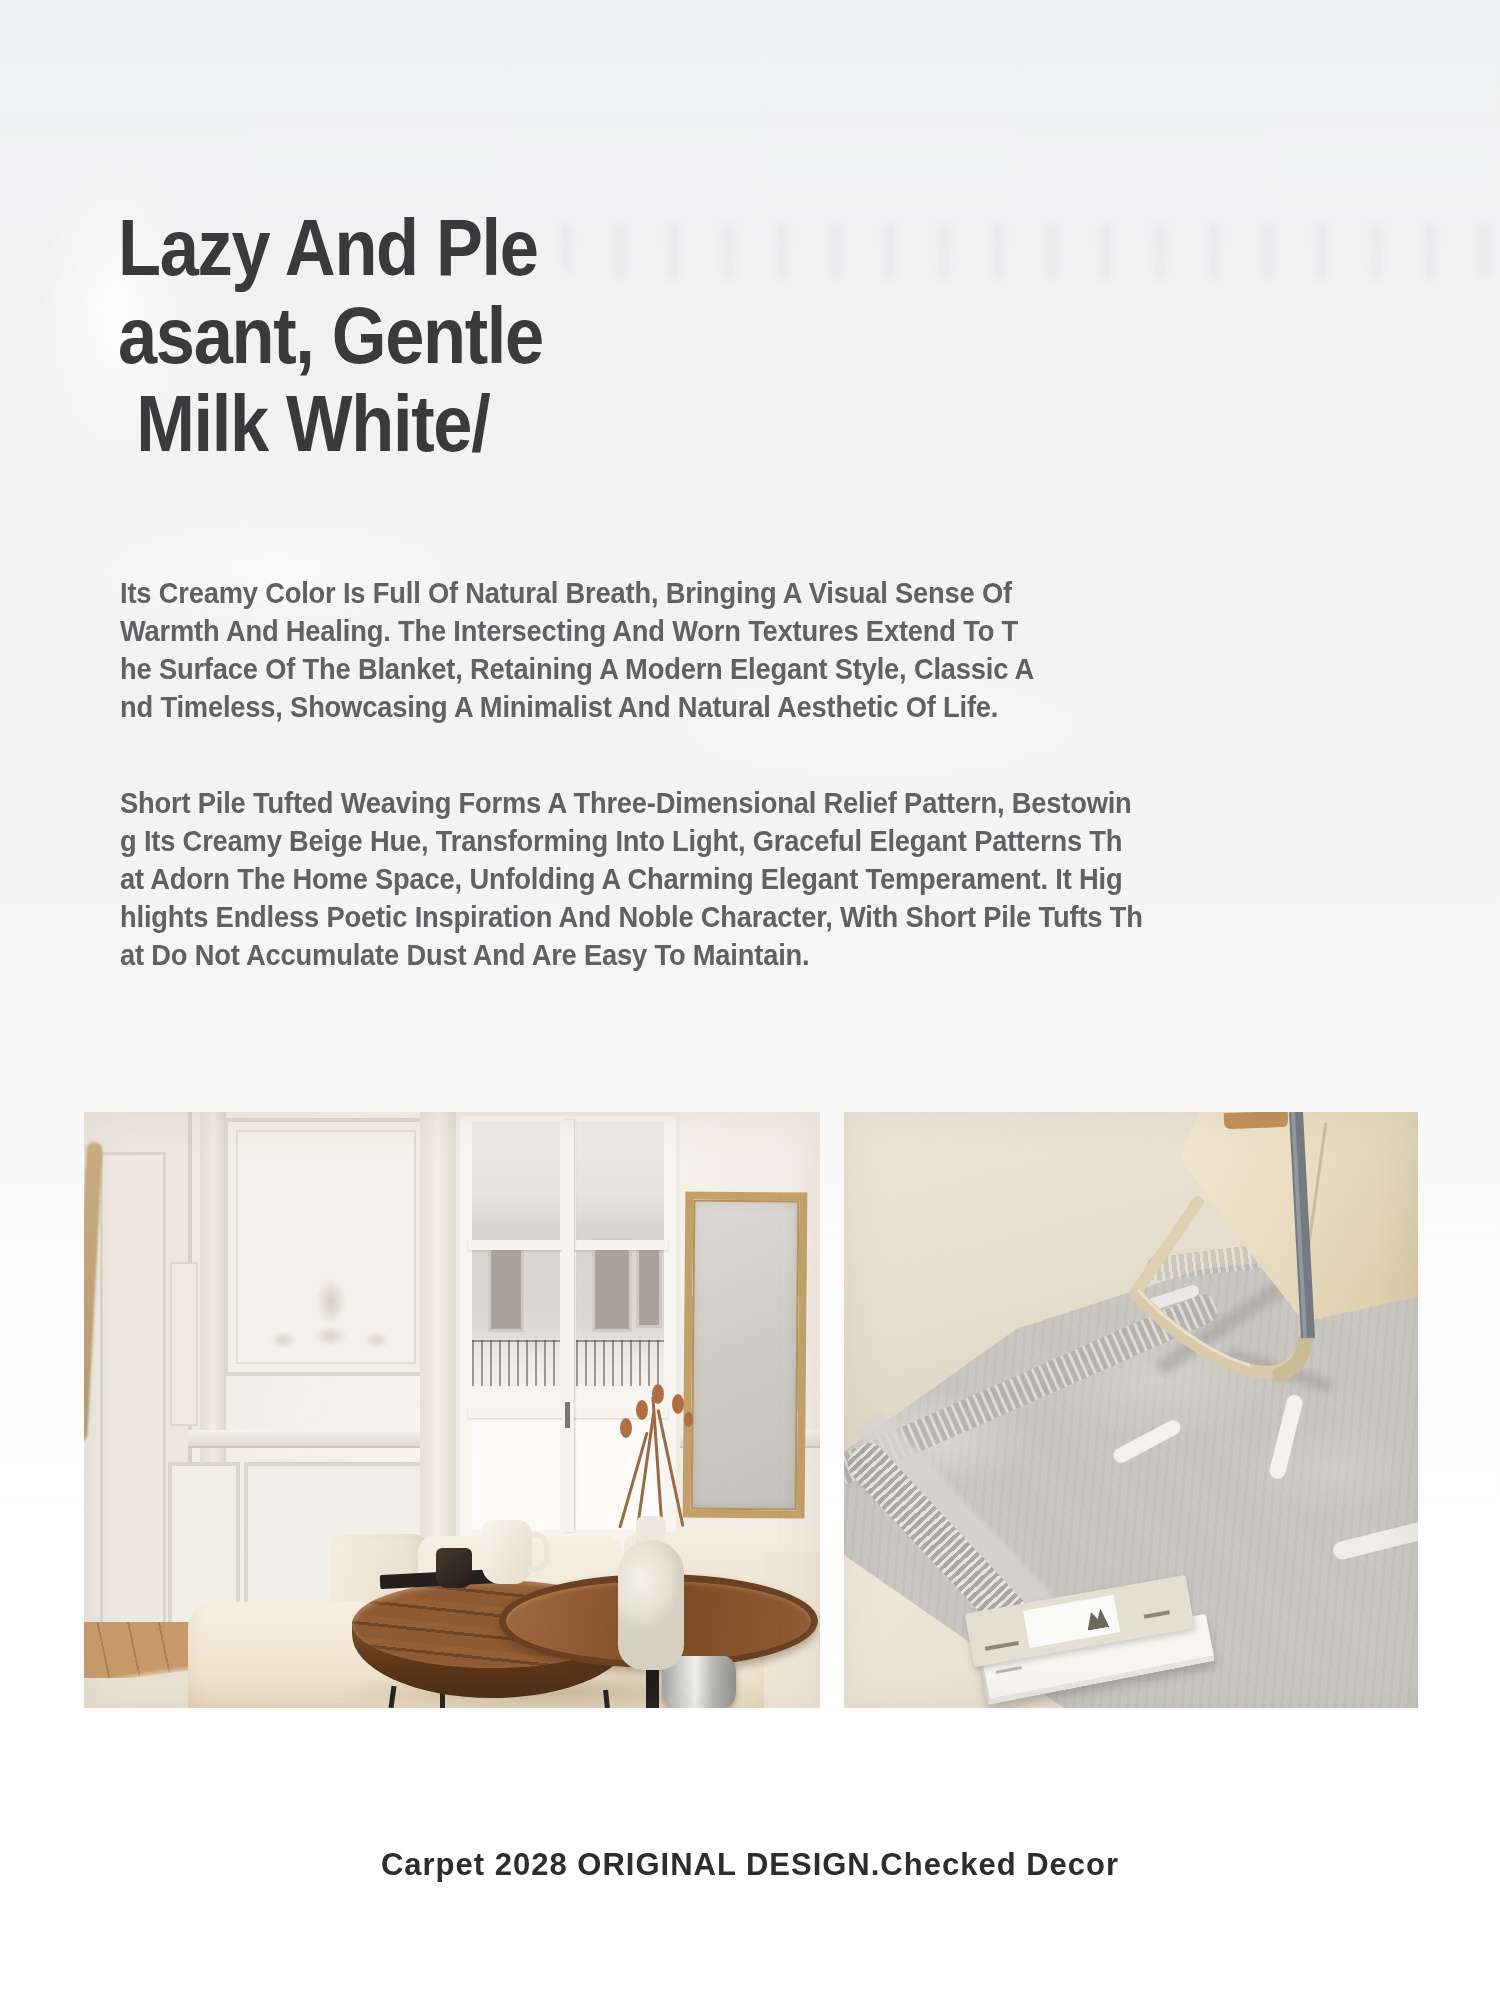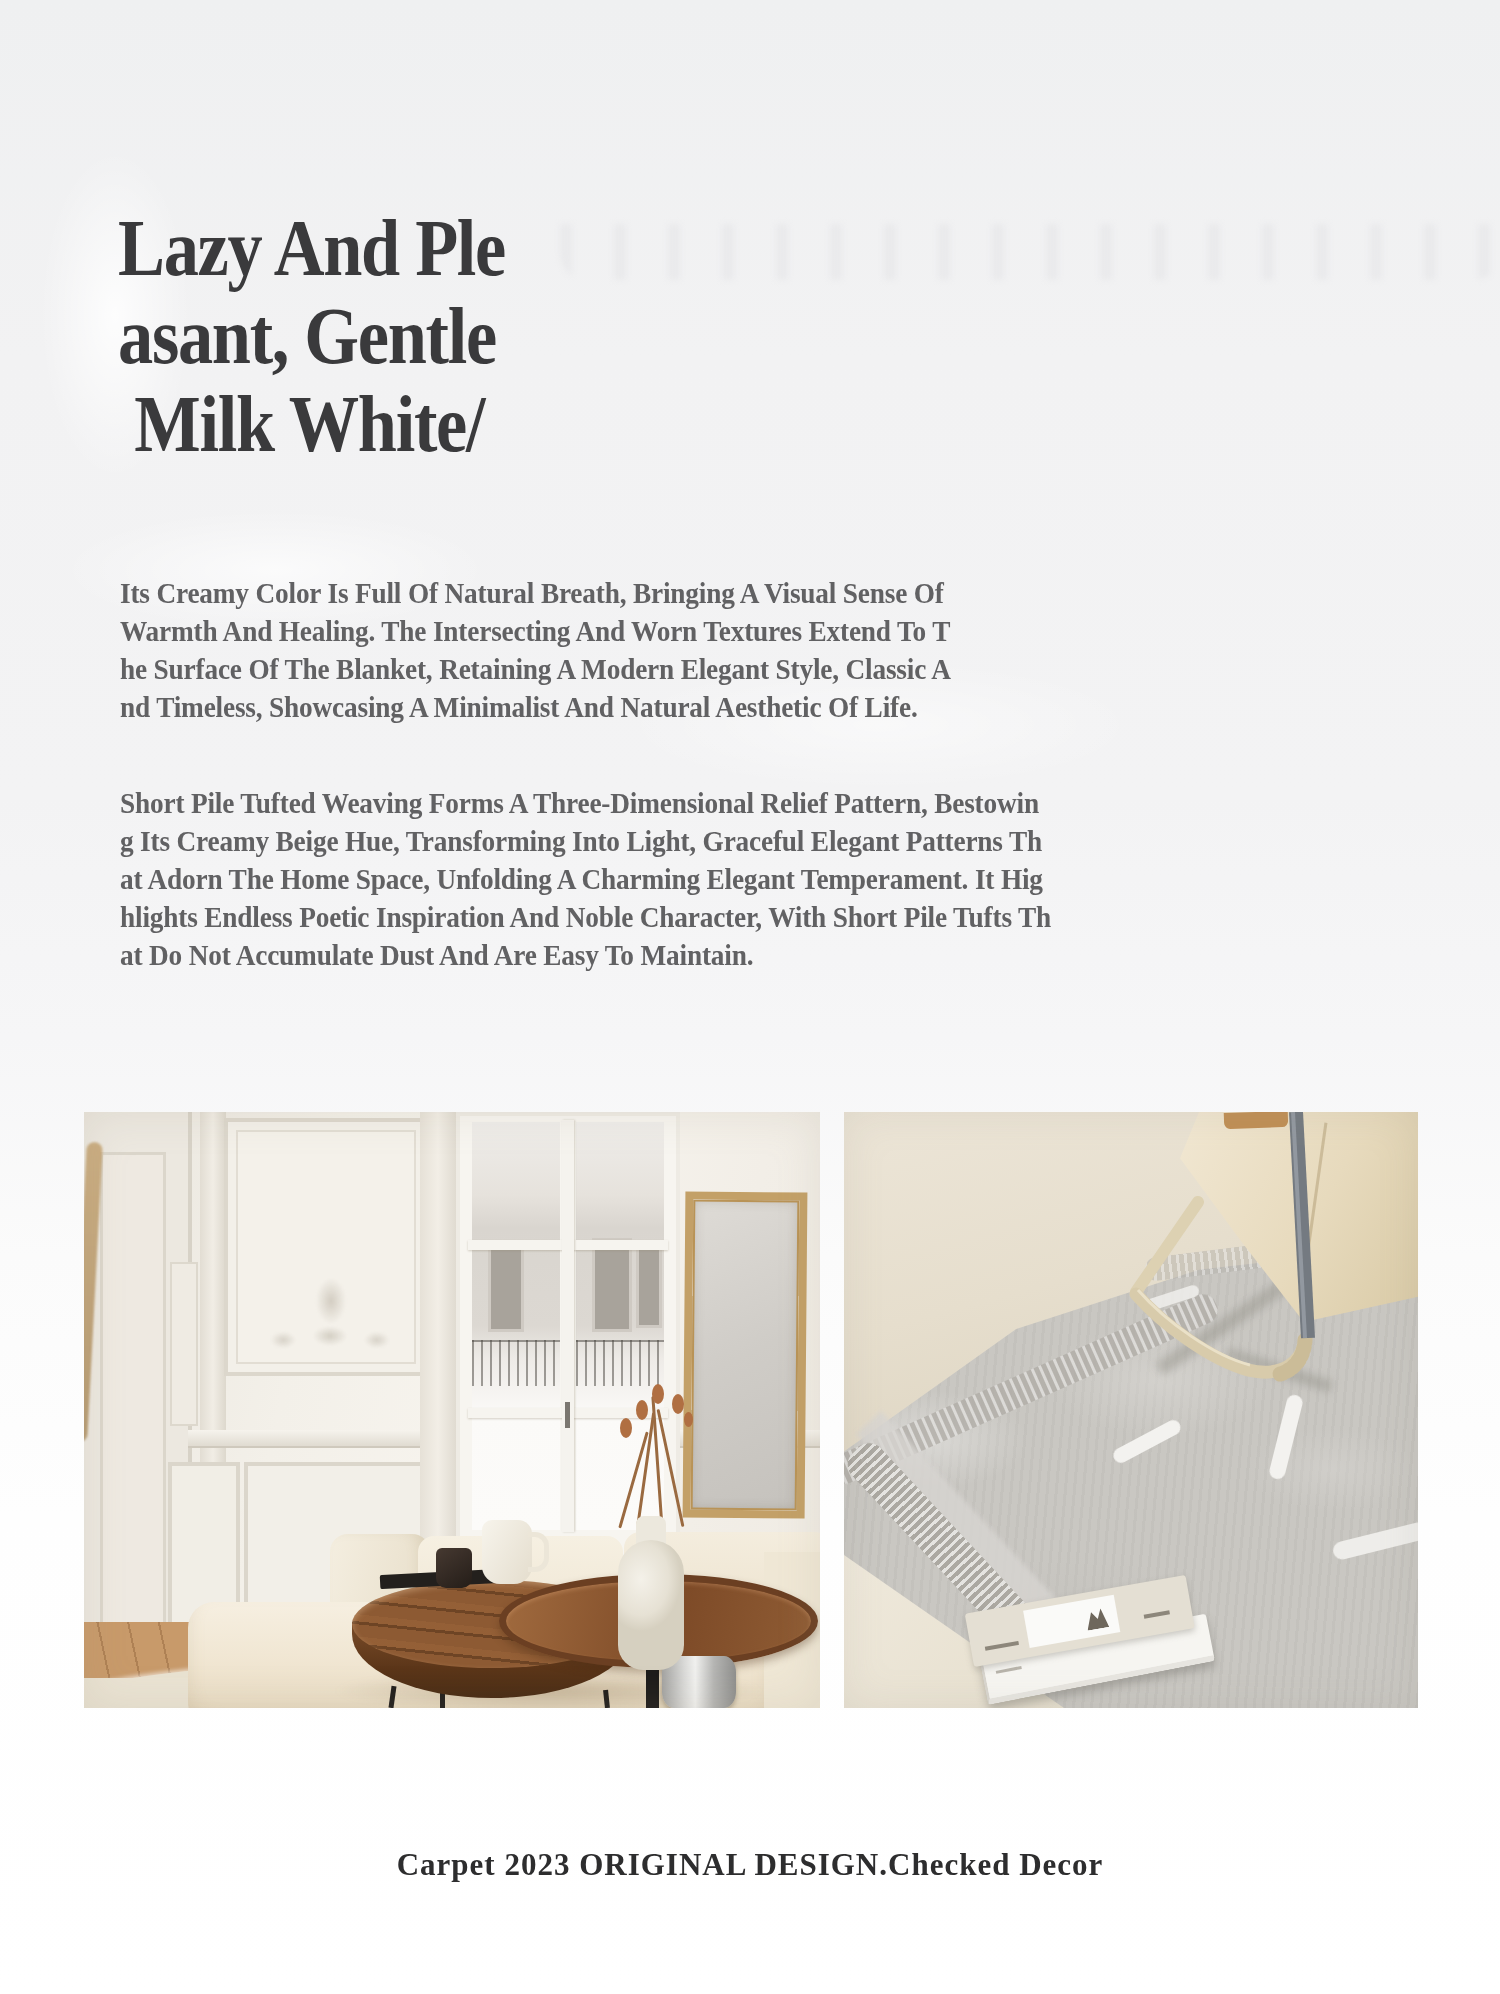--- a/index.html
+++ b/index.html
@@ -1,18 +1,18 @@
 <!DOCTYPE html>
 <html><head>
 <meta charset="utf-8">
 <style>
   html,body{margin:0;padding:0;background:#fff;}
   .page{position:relative;width:1500px;height:1994px;overflow:hidden;
     background:linear-gradient(180deg,#eff0f1 0%,#f2f2f3 18%,#f3f3f4 40%,#f6f6f7 52%,#fbfbfb 63%,#fefefe 76%,#ffffff 100%);
-    font-family:Liberation Serif, serif;}
+    font-family:Liberation Sans, sans-serif;}
   .abs{position:absolute;}
 
   
   .bg-artifact{left:560px;top:224px;width:940px;height:56px;
     background:repeating-linear-gradient(90deg, rgba(214,214,218,.55) 0 12px, rgba(241,241,242,0) 12px 54px);
     border-radius:0 0 26px 26px;filter:blur(3px);opacity:.5;}
   .bg-blob{background:radial-gradient(closest-side, rgba(255,255,255,.85), rgba(255,255,255,0));}
   .blob-a{left:40px;top:150px;width:150px;height:330px;}
   .blob-b{left:60px;top:510px;width:430px;height:120px;opacity:.8;}
   .blob-c{left:620px;top:660px;width:520px;height:130px;opacity:.6;}
@@ -306,15 +306,15 @@
           <div class="rc-photo"></div>
           <div class="rc-photo-fig"></div>
           <div class="rc-mark rc-mark1"></div>
           <div class="rc-mark rc-mark2"></div>
         </div>
       </div>
       <div class="rc-vignette"></div>
     </div>
   </div>
 
-  <div class="abs footer-caption">Carpet 2023 ORIGINAL DESIGN.Checked Decor</div>
+  <div class="abs footer-caption">Carpet 2028 ORIGINAL DESIGN.Checked Decor</div>
 
 </div>
 
 </body></html>

